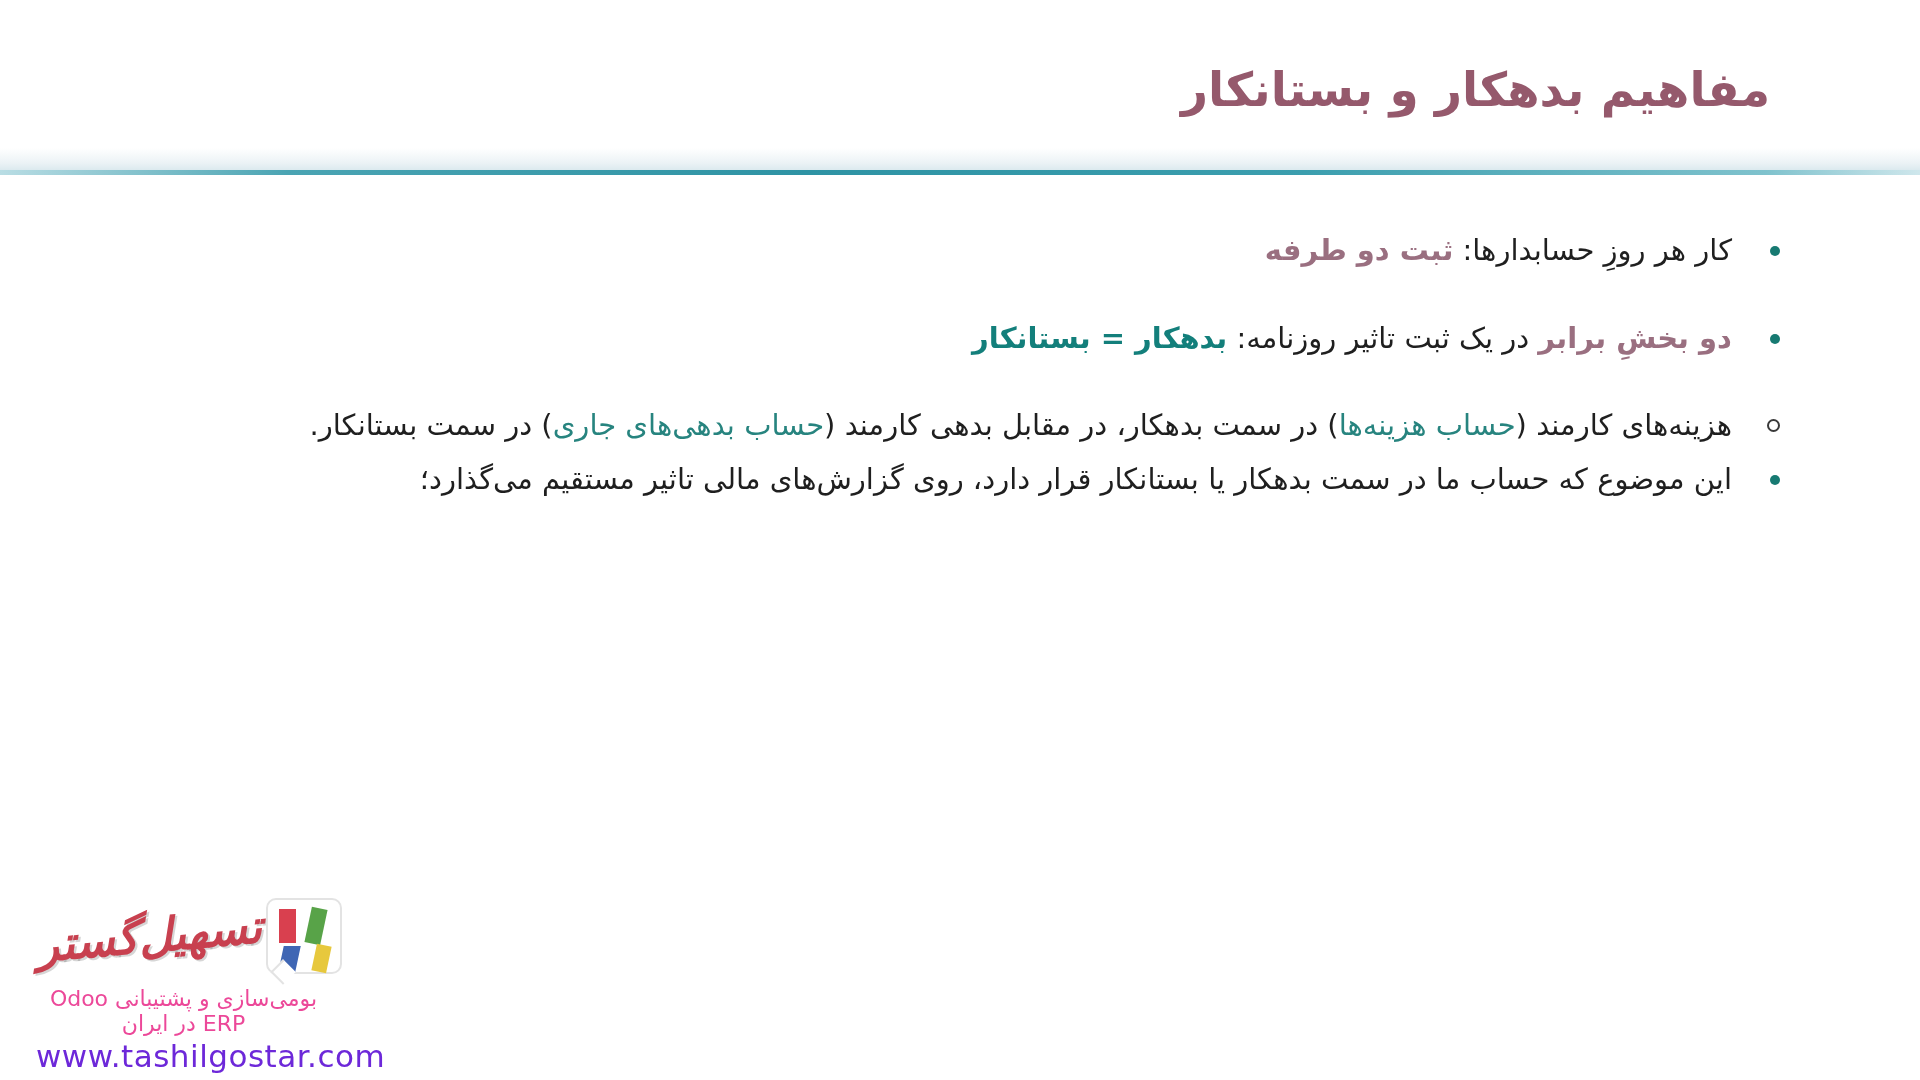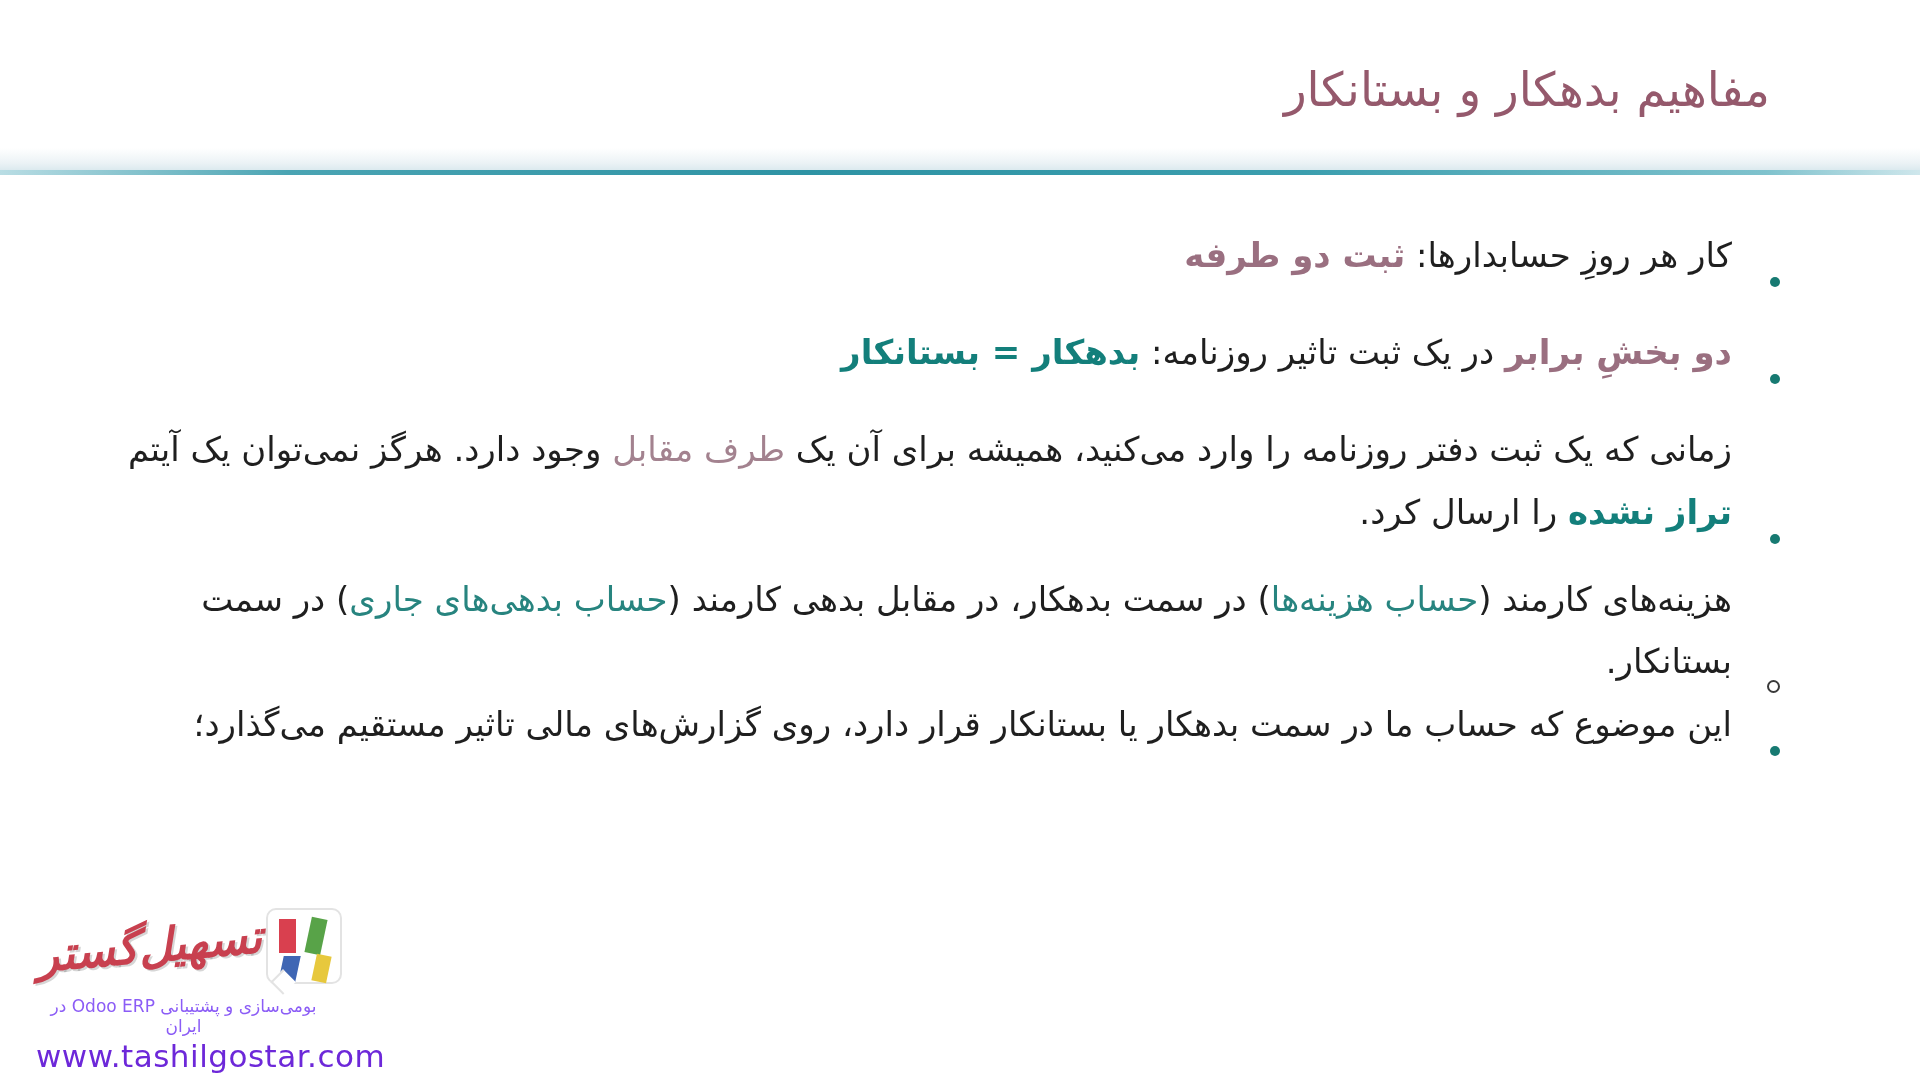--- a/index.html
+++ b/index.html
@@ -2,32 +2,32 @@
 <html lang="fa"><head>
 <meta charset="utf-8">
 <style>
   * { margin:0; padding:0; box-sizing:border-box; }
   html,body { width:1920px; height:1080px; overflow:hidden; background:#ffffff;
               font-family:"DejaVu Sans", sans-serif; }
   .slide { position:relative; width:1920px; height:1080px; background:#ffffff; }
 
   
   .title-row { position:absolute; top:62px; right:150px; text-align:right; direction:rtl; }
-  .slide-title { font-size:47px; font-weight:400; color:#95596C; letter-spacing:0; }
+  .slide-title { font-size:47px; font-weight:700; color:#95596C; letter-spacing:0; }
 
   
   .divider-band { position:absolute; top:148px; left:0; width:1920px; height:27px;
     background:linear-gradient(180deg, rgba(214,228,234,0) 0%, rgba(199,219,228,0.35) 55%, rgba(170,205,216,0.55) 100%); }
   .divider-line { position:absolute; bottom:0; left:0; width:100%; height:5px;
     background:linear-gradient(90deg,#b9dde4 0%, #4aa4b3 15%, #2e93a4 42%, #3b9eae 68%, #7fc2cd 92%, #cfe7ec 100%); }
 
   
   .content { position:absolute; top:224px; right:140px; left:110px; direction:rtl; }
-  .bullet { display:flex; flex-direction:row; align-items:flex-end;
-            font-size:34px; line-height:1.85; color:#1f1f1f; }
+  .bullet { display:flex; flex-direction:row; align-items:flex-start;
+            font-size:29px; line-height:1.85; color:#1f1f1f; }
   .bullet .marker-cell { flex:none; width:48px; display:flex; justify-content:flex-start; }
   .dot-marker { width:10px; height:10px; border-radius:50%; background:#177a72; margin-top:22px; }
   .circle-marker { width:13px; height:13px; border-radius:50%; border:2px solid #3a3a3a;
                    background:transparent; margin-top:20px; }
   .bullet-text { flex:1; text-align:right; }
 
   .mb-b1 { margin-bottom:34px; }
   .mb-b2 { margin-bottom:34px; }
   .mb-b3 { margin-bottom:24px; }
   .mb-b4 { margin-bottom:56px; }
@@ -49,21 +49,21 @@
                border:2px solid #e3e3e3; border-radius:10px; margin-left:4px; }
   .bubble-icon::after { content:""; position:absolute; left:6px; bottom:-9px; width:16px; height:16px;
                background:#ffffff; border-left:2px solid #e3e3e3; border-bottom:2px solid #e3e3e3;
                transform:rotate(45deg); }
   .bar { position:absolute; }
   .bar-red    { width:17px; height:34px; top:9px;  left:11px; background:#d9404f; }
   .bar-blue   { width:17px; height:26px; top:46px; left:13px; background:#3f66b4; transform:skewX(-12deg); }
   .bar-green  { width:16px; height:36px; top:8px;  left:40px; background:#58a348; transform:rotate(12deg); }
   .bar-yellow { width:15px; height:27px; top:45px; left:46px; background:#e7c83d; transform:rotate(12deg); }
 
-  .tagline { direction:rtl; text-align:center; font-size:17px; color:#8b5cf6; margin-bottom:2px; width:295px; }
+  .tagline { direction:rtl; text-align:center; font-size:22px; color:#ec4899; margin-bottom:2px; width:295px; }
   .website { direction:ltr; text-align:left; font-size:31px; color:#6d28d9; letter-spacing:0.5px; width:295px; }
 </style>
 </head>
 <body>
 
 <div class="slide">
 
   <div class="title-row">
     <span class="slide-title">مفاهیم بدهکار و بستانکار</span>
   </div>
@@ -81,26 +81,20 @@
       <div class="bullet-text"><span class="seg-plain">کار هر روزِ حسابدارها: </span><span class="seg-mauve-bold">ثبت دو طرفه</span></div>
     </div>
 
     <div class="bullet mb-b2">
       <span class="marker-cell">
         <span class="dot-marker"></span>
       </span>
       <div class="bullet-text"><span class="seg-mauve-bold">دو بخشِ برابر</span><span class="seg-plain"> در یک ثبت تاثیر روزنامه: </span><span class="seg-teal-bold">بدهکار = بستانکار</span></div>
     </div>
 
-    <div class="bullet mb-b3">
-      <span class="marker-cell">
-        <span class="dot-marker"></span>
-      </span>
-      <div class="bullet-text"><span class="seg-plain">زمانی که یک ثبت دفتر روزنامه را وارد می‌کنید، همیشه برای آن یک </span><span class="seg-mauve">طرف مقابل</span><span class="seg-plain"> وجود دارد. هرگز نمی‌توان یک آیتم </span><span class="seg-teal-bold">تراز نشده</span><span class="seg-plain"> را ارسال کرد.</span></div>
-    </div>
 
     <div class="bullet">
       <span class="marker-cell">
         <span class="circle-marker"></span>
       </span>
       <div class="bullet-text"><span class="seg-plain">هزینه‌های کارمند (</span><span class="seg-teal">حساب هزینه‌ها</span><span class="seg-plain">) در سمت بدهکار، در مقابل بدهی کارمند (</span><span class="seg-teal">حساب بدهی‌های جاری</span><span class="seg-plain">) در سمت بستانکار.</span></div>
     </div>
 
     <div class="bullet mb-b4">
       <span class="marker-cell">

